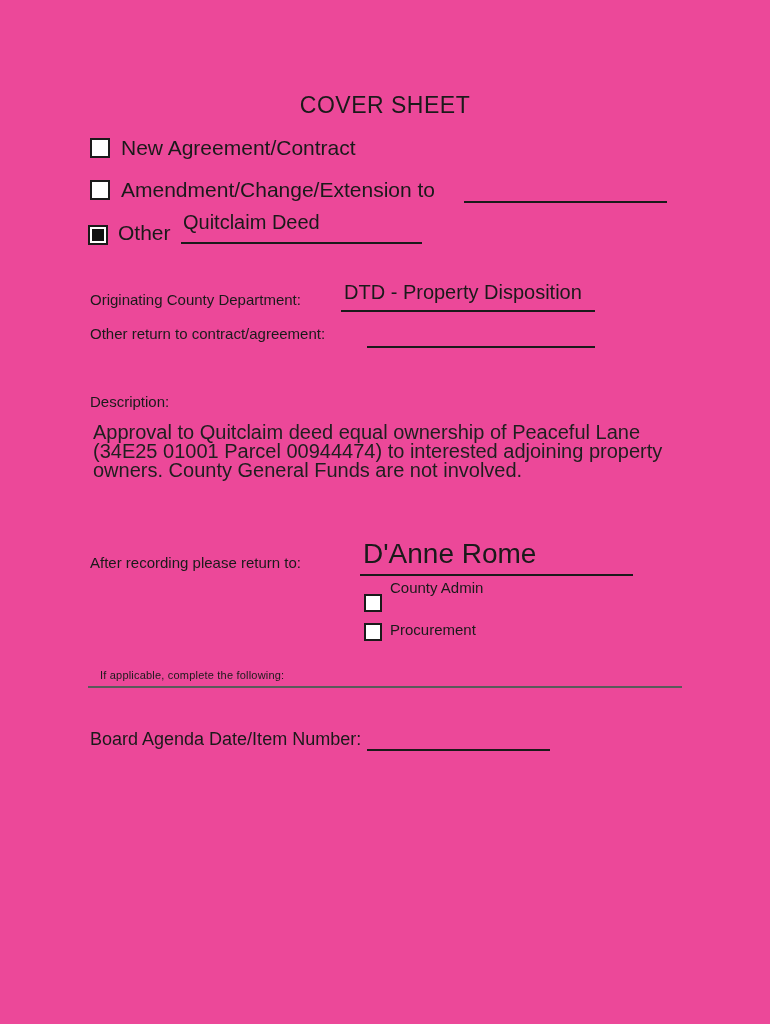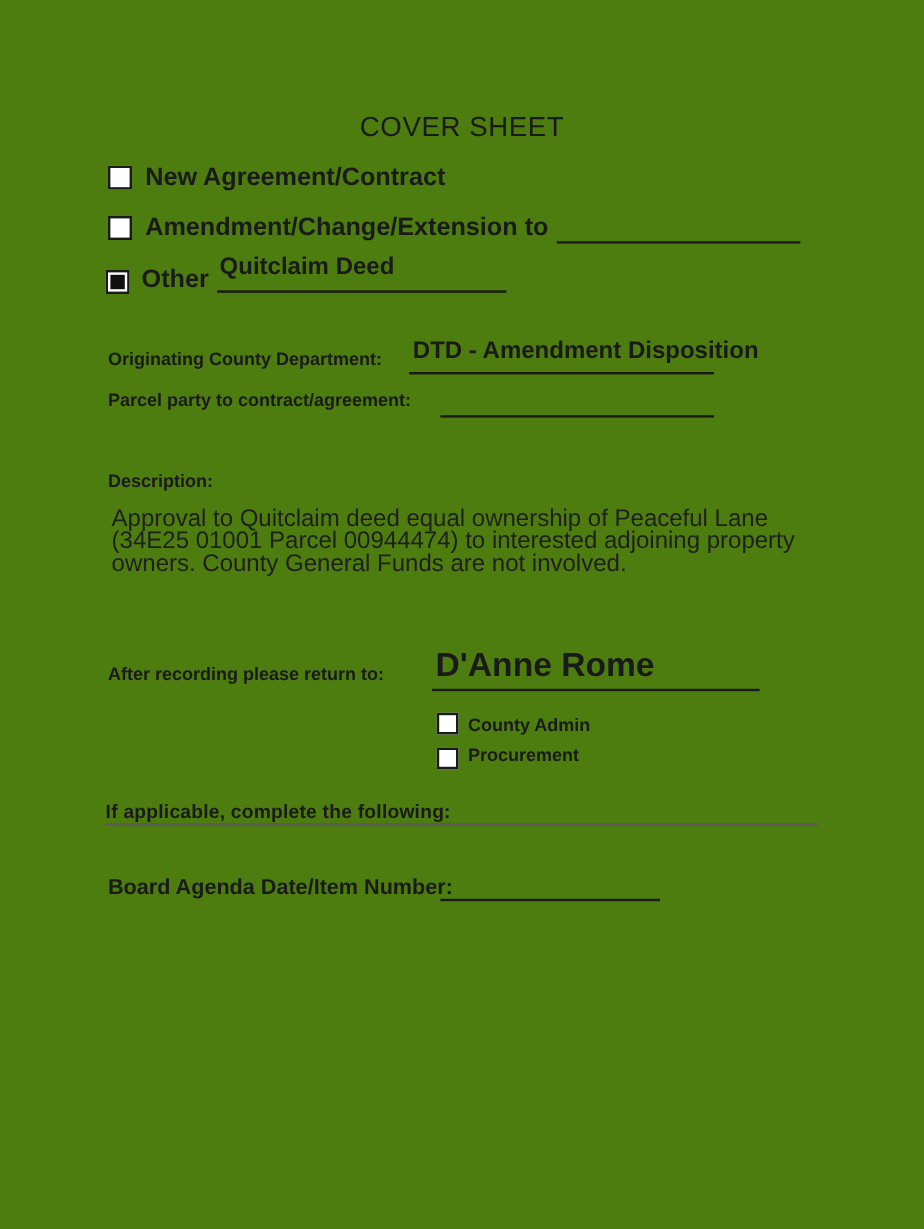--- a/index.html
+++ b/index.html
@@ -1,34 +1,34 @@
 <!DOCTYPE html>
 <html><head>
 <meta charset="utf-8">
 <style>
   html,body{margin:0;padding:0;background:#ffffff;}
   .page{
     position:relative;
     width:770px;height:1024px;
-    background:#4d7c0f;
+    background:#ec4899;
     font-family:"Liberation Sans","DejaVu Sans",sans-serif;
     color:#1a1a1a;
     overflow:hidden;
   }
-  .abs{position:absolute;white-space:nowrap;font-weight:bold;}
+  .abs{position:absolute;white-space:nowrap;}
   .title{
     position:absolute;left:0;right:0;top:92px;
     text-align:center;font-size:23px;letter-spacing:0.5px;
   }
   .s21{font-size:21px;}
   .s20{font-size:20px;text-align:center;}
   .s18{font-size:18px;}
   .s17{font-size:15px;}
   .s28{font-size:28px;}
-  .s10{font-size:16px;letter-spacing:0.2px;}
+  .s10{font-size:11px;letter-spacing:0.2px;margin-left:12px;}
   .cb{
     position:absolute;width:20px;height:20px;
     border:2px solid #1a1a1a;box-sizing:border-box;background:#fff;
   }
   .cb.small{width:18px;height:18px;}
   .cb.checked::after{
     content:"";position:absolute;inset:2px;background:#111;
   }
   .uline{
     position:absolute;height:0;border-bottom:2px solid #1a1a1a;
@@ -54,36 +54,36 @@
   <div class="cb" style="left:90px;top:180px"></div>
   <div class="abs s21" style="left:121px;top:178px">Amendment/Change/Extension to</div>
   <div class="uline" style="left:464px;top:201px;width:203px"></div>
 
   <div class="cb checked" style="left:88px;top:225px"></div>
   <div class="abs s21" style="left:118px;top:221px">Other</div>
   <div class="abs s20" style="left:183px;top:211px">Quitclaim Deed</div>
   <div class="uline" style="left:181px;top:242px;width:241px"></div>
 
   <div class="abs s17" style="left:90px;top:291px">Originating County Department:</div>
-  <div class="abs s20" style="left:344px;top:281px">DTD - Amendment Disposition</div>
+  <div class="abs s20" style="left:344px;top:281px">DTD - Property Disposition</div>
   <div class="uline" style="left:341px;top:310px;width:254px"></div>
 
-  <div class="abs s17" style="left:90px;top:325px">Parcel party to contract/agreement:</div>
+  <div class="abs s17" style="left:90px;top:325px">Other return to contract/agreement:</div>
   <div class="abs s20" style="left:372px;top:316px"></div>
   <div class="uline" style="left:367px;top:346px;width:228px"></div>
 
   <div class="abs s17" style="left:90px;top:393px">Description:</div>
   <div class="para">Approval to Quitclaim deed equal ownership of Peaceful Lane (34E25 01001 Parcel 00944474) to interested adjoining property owners. County General Funds are not involved.</div>
 
   <div class="abs s17" style="left:90px;top:554px">After recording please return to:</div>
   <div class="abs s28" style="left:363px;top:538px">D'Anne Rome</div>
   <div class="uline" style="left:360px;top:574px;width:273px"></div>
 
   <div class="cb small" style="left:364px;top:594px"></div>
-  <div class="abs s17" style="left:390px;top:596px">County Admin</div>
+  <div class="abs s17" style="left:390px;top:579px">County Admin</div>
 
   <div class="cb small" style="left:364px;top:623px"></div>
   <div class="abs s17" style="left:390px;top:621px">Procurement</div>
 
   <div class="abs s10" style="left:88px;top:669px">If applicable, complete the following:</div>
   <div class="hr" style="left:88px;top:686px;width:594px"></div>
 
   <div class="abs s18" style="left:90px;top:729px">Board Agenda Date/Item Number:</div>
   <div class="abs s20" style="left:372px;top:720px"></div>
   <div class="uline" style="left:367px;top:749px;width:183px"></div>

